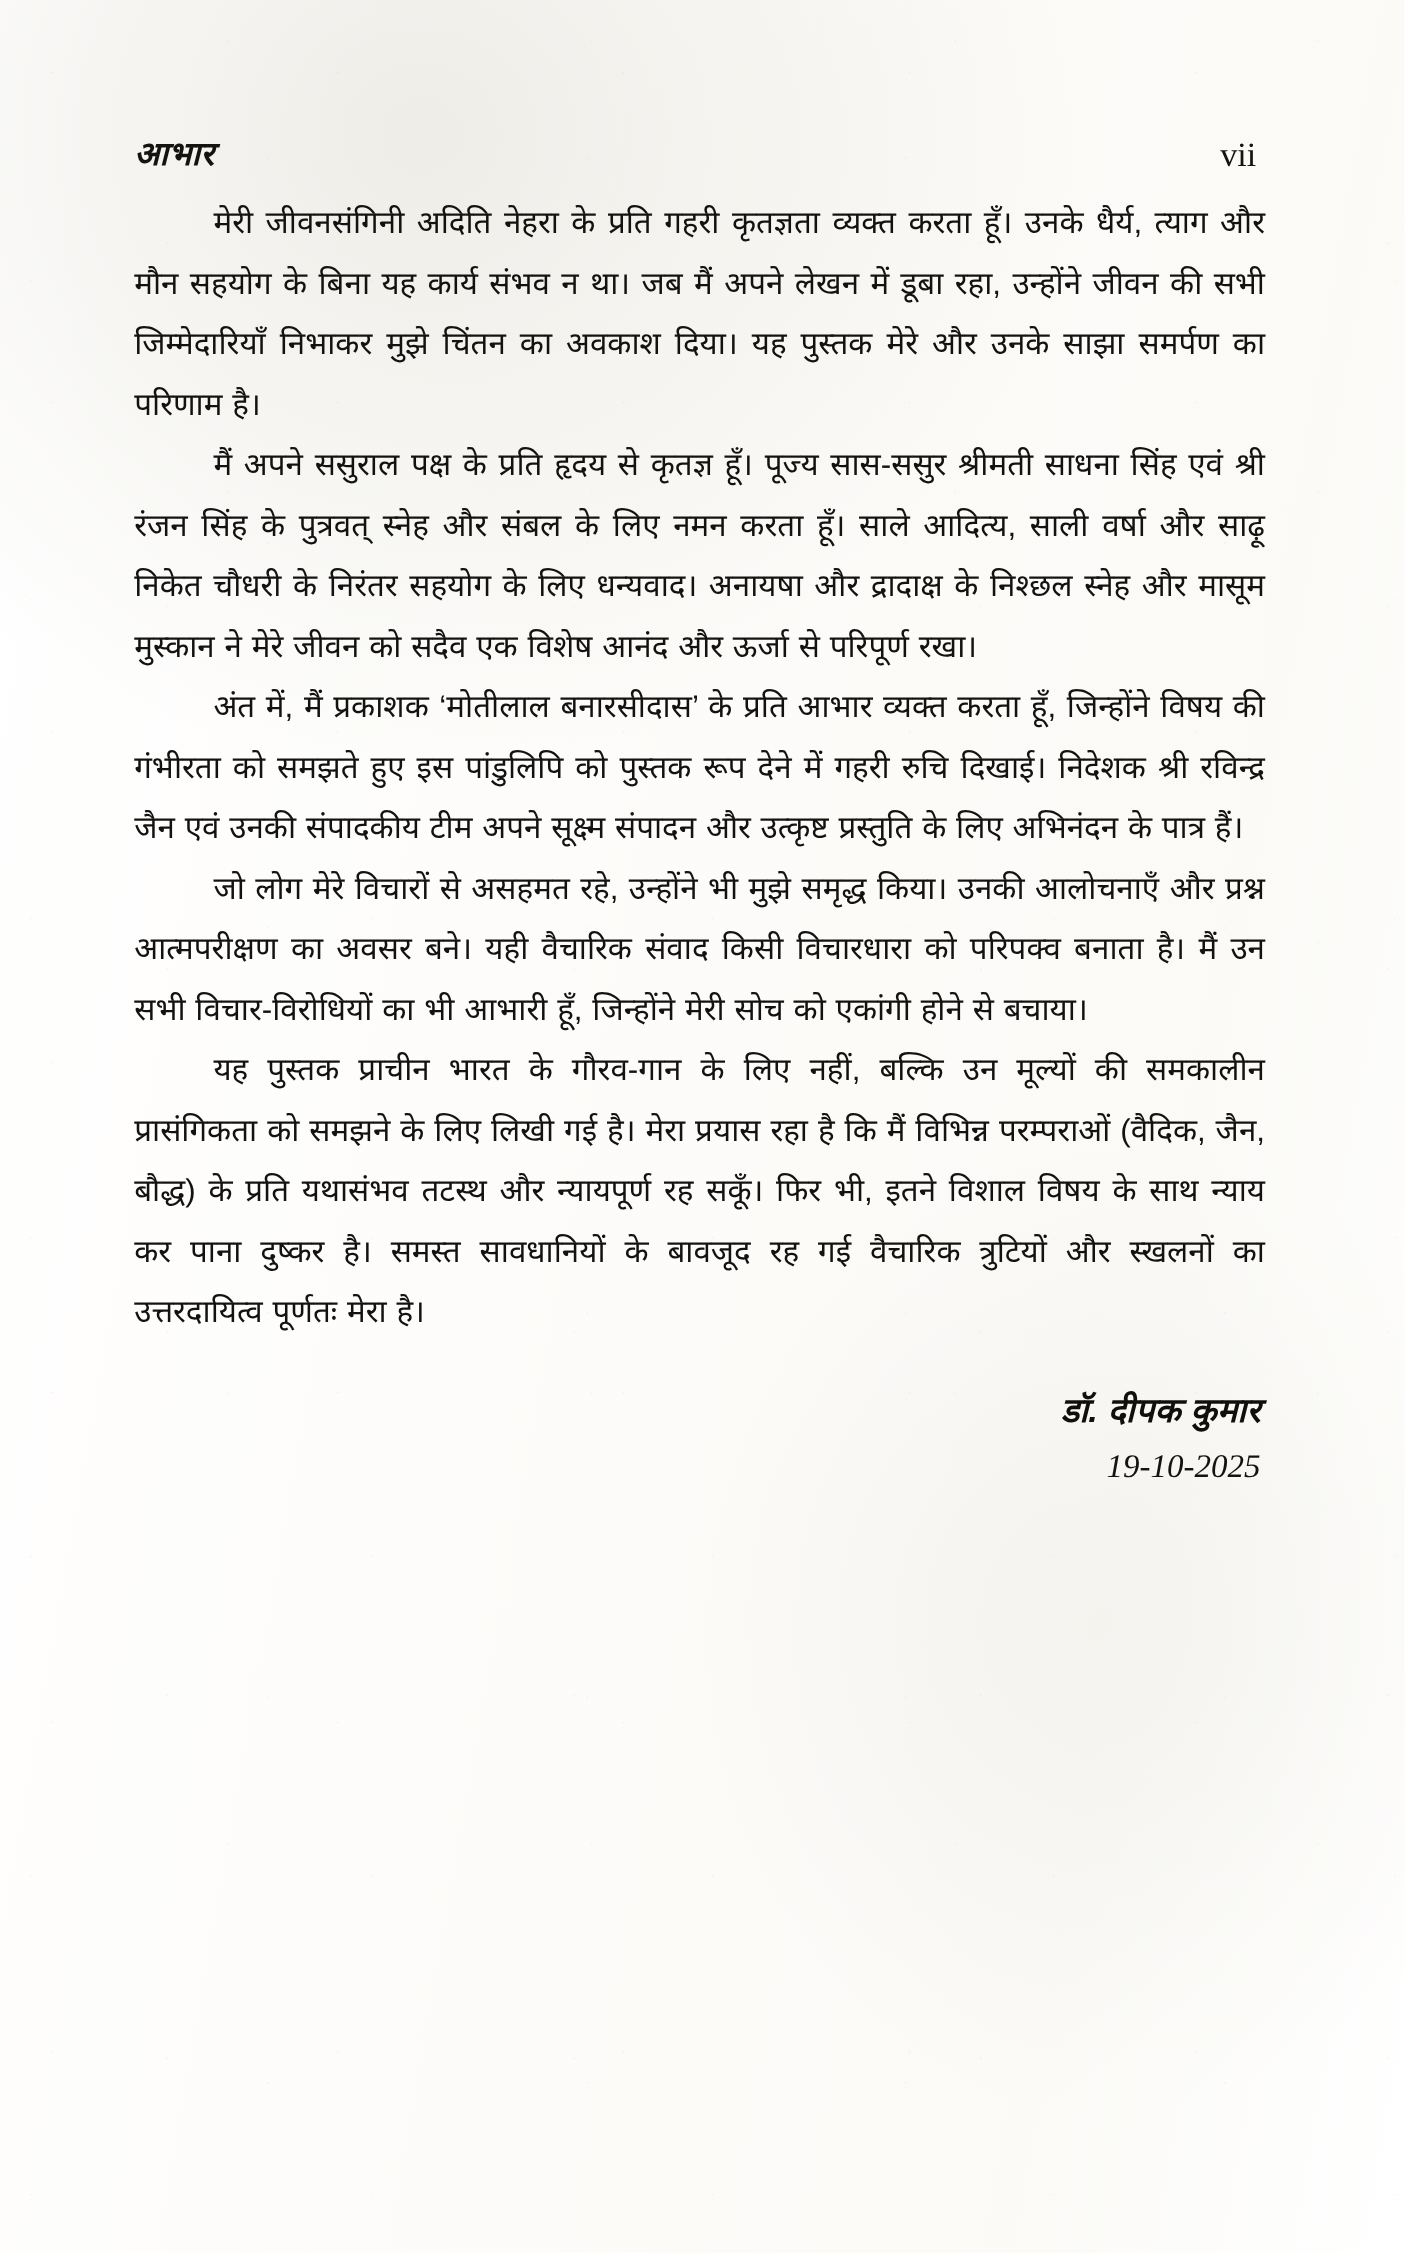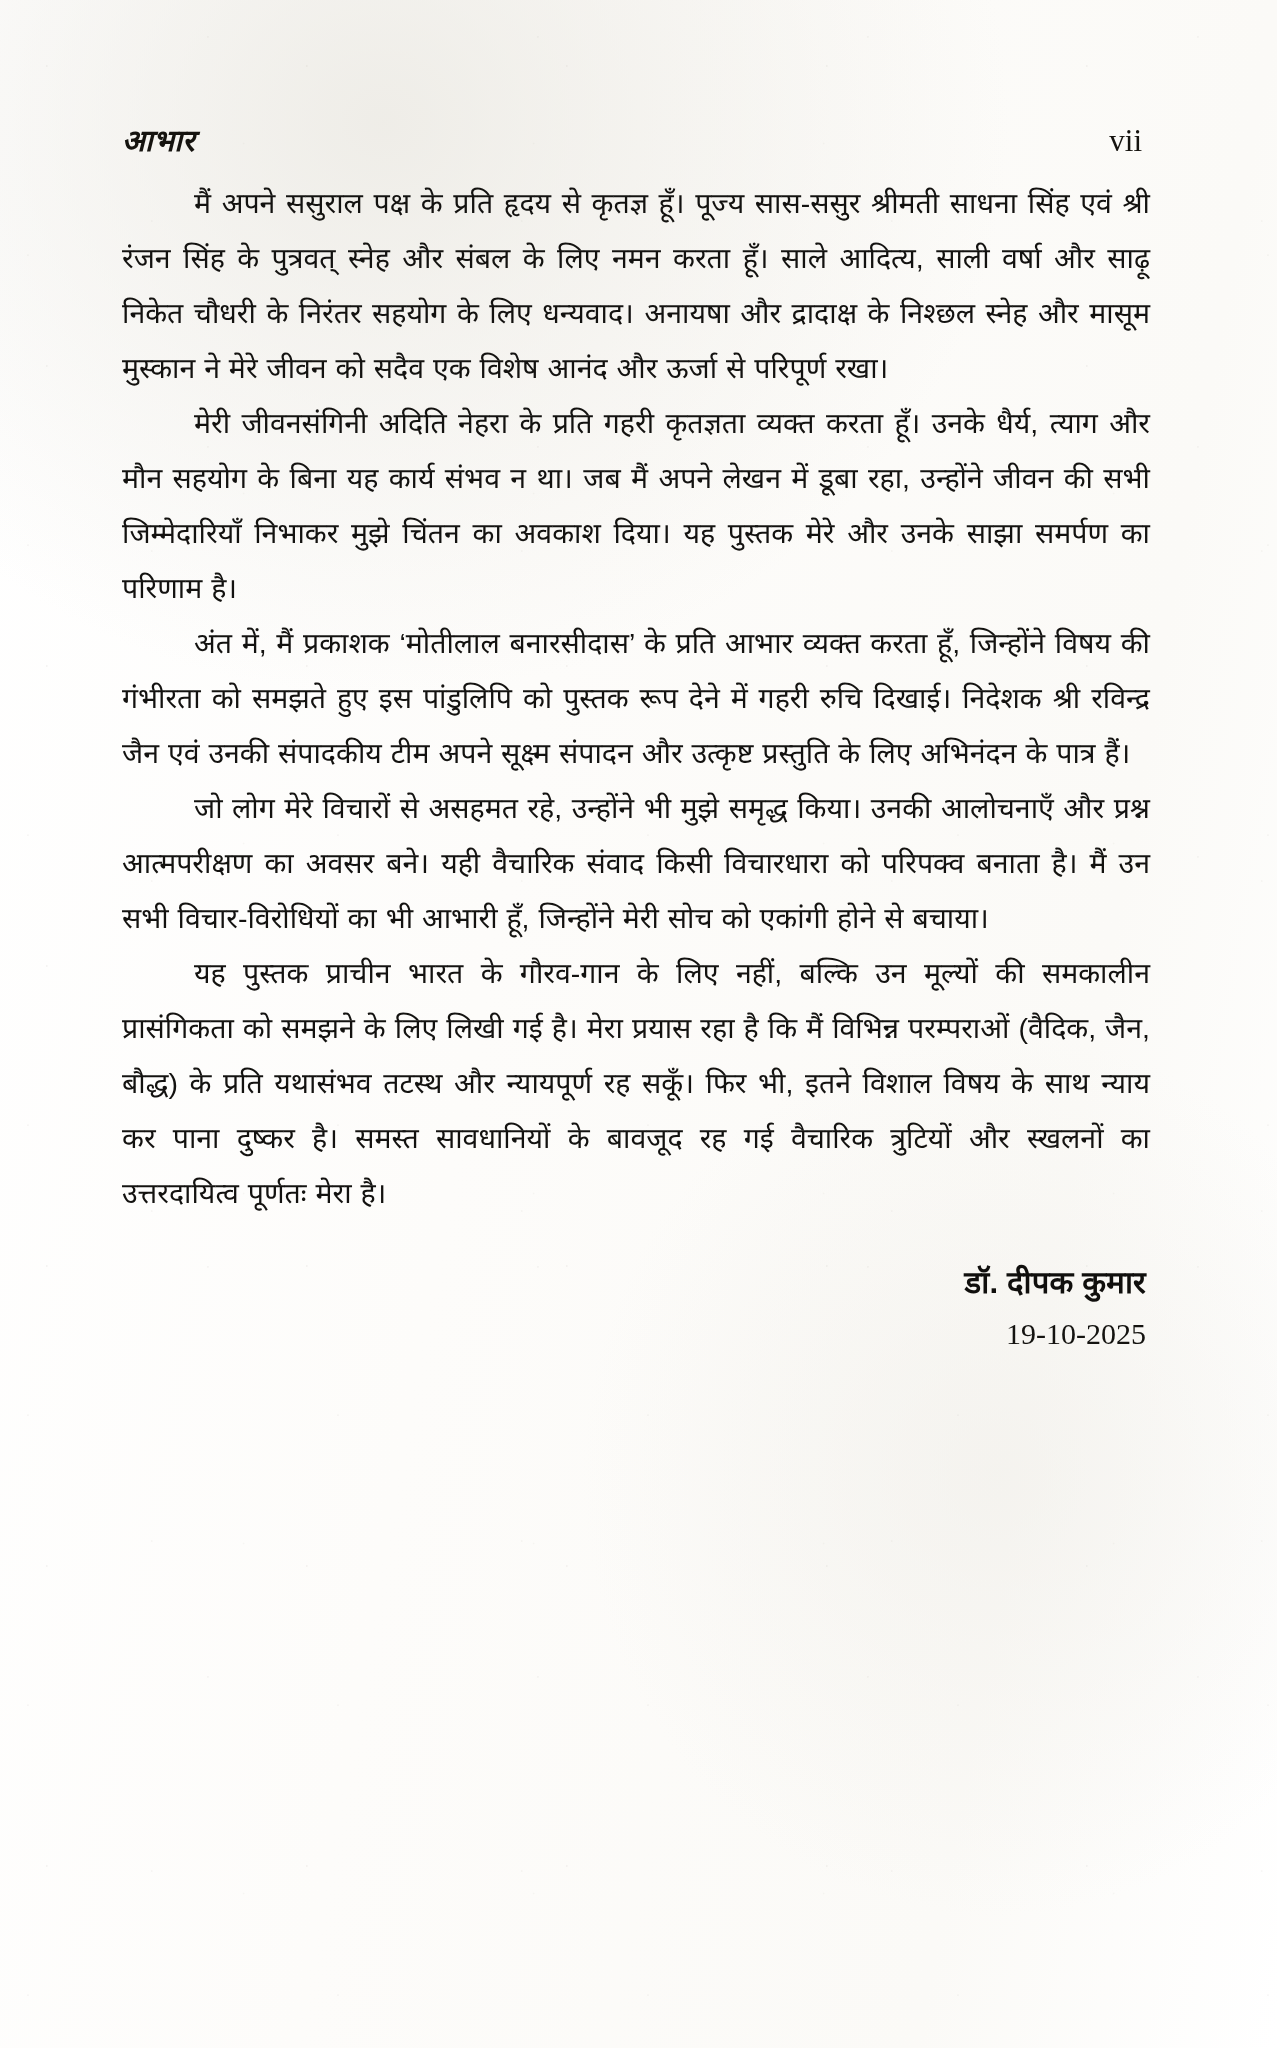--- a/index.html
+++ b/index.html
@@ -76,20 +76,21 @@
 
   .body-copy p.indented {
     text-indent: 72px;
   }
 
   
   .signature-block {
     margin-top: 36px;
     text-align: right;
     padding-right: 4px;
+    font-style: italic;
   }
 
   .signature-name {
     font-family: "Liberation Sans", "DejaVu Sans", sans-serif;
     font-size: 31px;
     font-weight: bold;
     color: #100f0d;
     line-height: 52px;
     letter-spacing: 0.2px;
   }
@@ -129,22 +130,22 @@
 <div class="page">
 
   <div class="page-inner">
 
     <div class="running-head">
       <div class="running-head-title">आभार</div>
       <div class="running-head-folio">vii</div>
     </div>
 
     <div class="body-copy">
+      <p class="indented">मेरी जीवनसंगिनी अदिति नेहरा के प्रति गहरी कृतज्ञता व्यक्त करता हूँ। उनके धैर्य, त्याग और मौन सहयोग के बिना यह कार्य संभव न था। जब मैं अपने लेखन में डूबा रहा, उन्होंने जीवन की सभी जिम्मेदारियाँ निभाकर मुझे चिंतन का अवकाश दिया। यह पुस्तक मेरे और उनके साझा समर्पण का परिणाम है।</p>
       <p class="indented">मैं अपने ससुराल पक्ष के प्रति हृदय से कृतज्ञ हूँ। पूज्य सास-ससुर श्रीमती साधना सिंह एवं श्री रंजन सिंह के पुत्रवत् स्नेह और संबल के लिए नमन करता हूँ। साले आदित्य, साली वर्षा और साढ़ू निकेत चौधरी के निरंतर सहयोग के लिए धन्यवाद। अनायषा और द्रादाक्ष के निश्छल स्नेह और मासूम मुस्कान ने मेरे जीवन को सदैव एक विशेष आनंद और ऊर्जा से परिपूर्ण रखा।</p>
-      <p class="indented">मेरी जीवनसंगिनी अदिति नेहरा के प्रति गहरी कृतज्ञता व्यक्त करता हूँ। उनके धैर्य, त्याग और मौन सहयोग के बिना यह कार्य संभव न था। जब मैं अपने लेखन में डूबा रहा, उन्होंने जीवन की सभी जिम्मेदारियाँ निभाकर मुझे चिंतन का अवकाश दिया। यह पुस्तक मेरे और उनके साझा समर्पण का परिणाम है।</p>
       <p class="indented">अंत में, मैं प्रकाशक ‘मोतीलाल बनारसीदास’ के प्रति आभार व्यक्त करता हूँ, जिन्होंने विषय की गंभीरता को समझते हुए इस पांडुलिपि को पुस्तक रूप देने में गहरी रुचि दिखाई। निदेशक श्री रविन्द्र जैन एवं उनकी संपादकीय टीम अपने सूक्ष्म संपादन और उत्कृष्ट प्रस्तुति के लिए अभिनंदन के पात्र हैं।</p>
       <p class="indented">जो लोग मेरे विचारों से असहमत रहे, उन्होंने भी मुझे समृद्ध किया। उनकी आलोचनाएँ और प्रश्न आत्मपरीक्षण का अवसर बने। यही वैचारिक संवाद किसी विचारधारा को परिपक्व बनाता है। मैं उन सभी विचार-विरोधियों का भी आभारी हूँ, जिन्होंने मेरी सोच को एकांगी होने से बचाया।</p>
       <p class="indented">यह पुस्तक प्राचीन भारत के गौरव-गान के लिए नहीं, बल्कि उन मूल्यों की समकालीन प्रासंगिकता को समझने के लिए लिखी गई है। मेरा प्रयास रहा है कि मैं विभिन्न परम्पराओं (वैदिक, जैन, बौद्ध) के प्रति यथासंभव तटस्थ और न्यायपूर्ण रह सकूँ। फिर भी, इतने विशाल विषय के साथ न्याय कर पाना दुष्कर है। समस्त सावधानियों के बावजूद रह गई वैचारिक त्रुटियों और स्खलनों का उत्तरदायित्व पूर्णतः मेरा है।</p>
     </div>
 
     <div class="signature-block">
       <div class="signature-name">डॉ. दीपक कुमार</div>
       <div class="signature-date">19-10-2025</div>
     </div>
 

